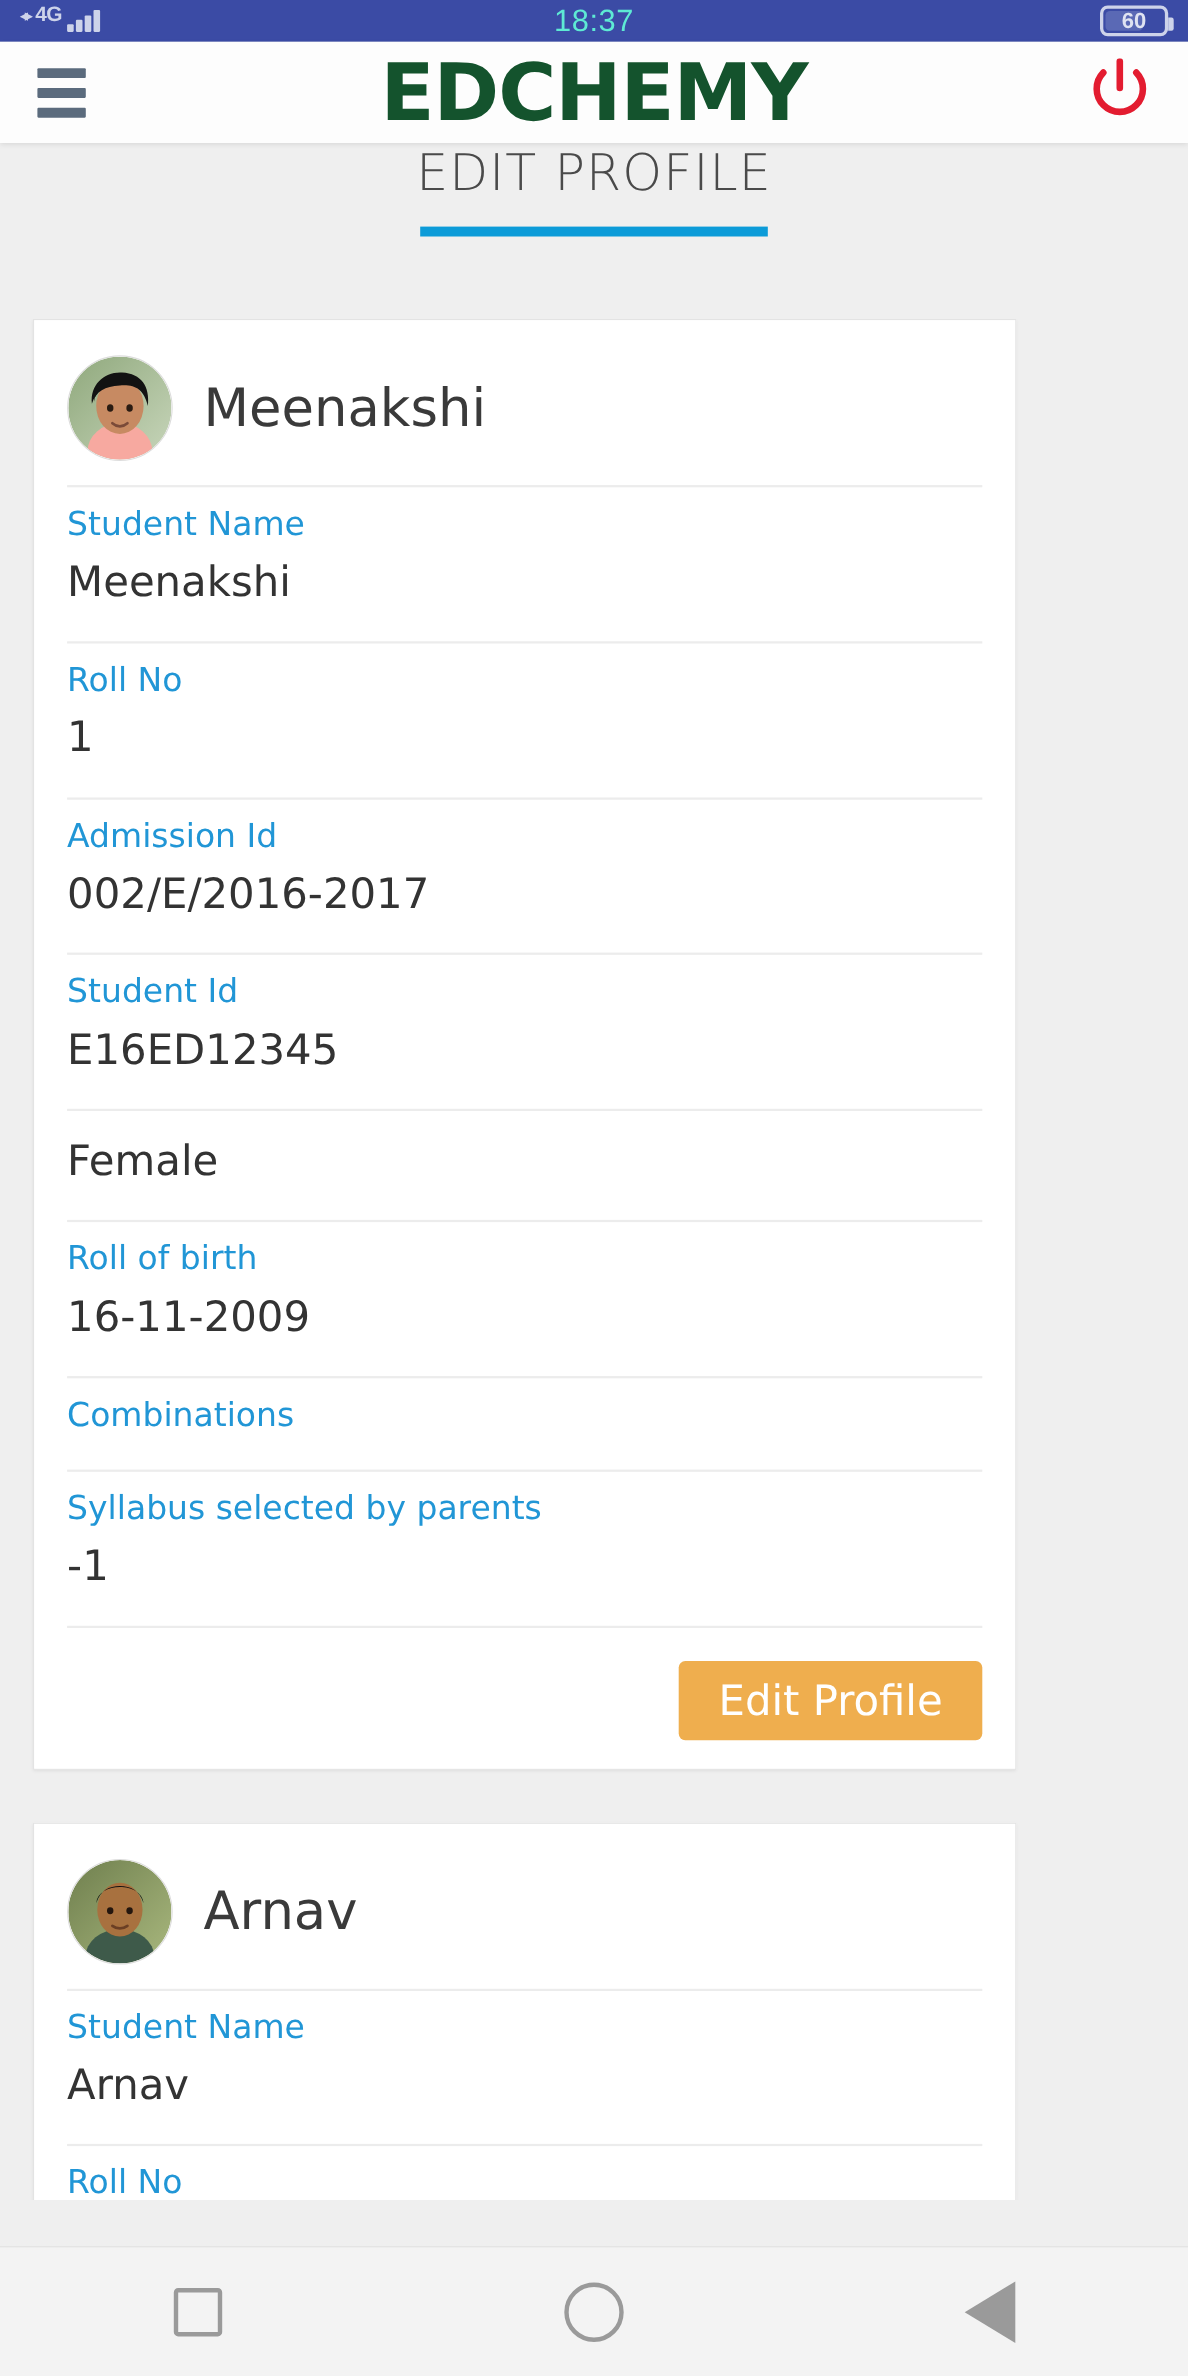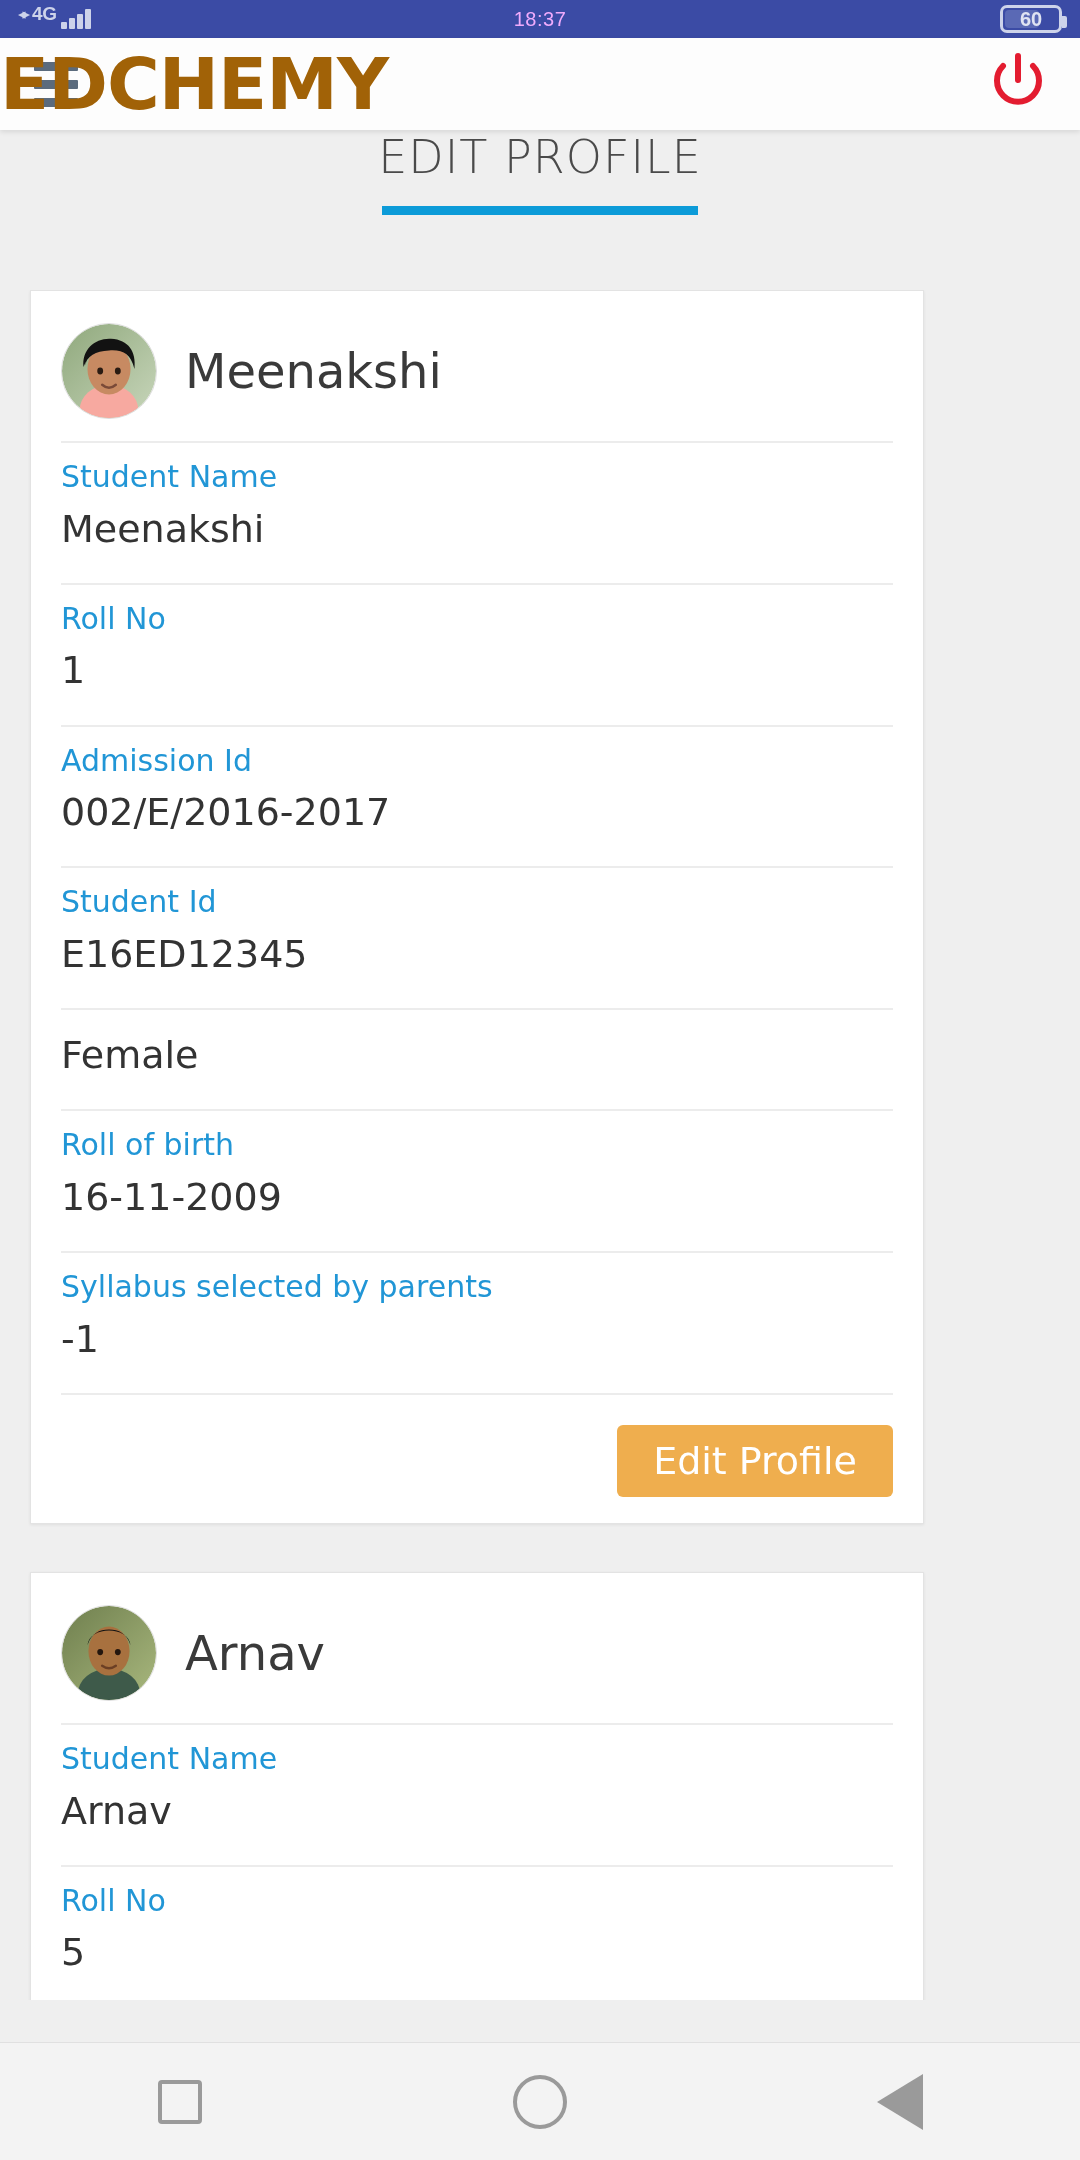--- a/index.html
+++ b/index.html
@@ -20,41 +20,41 @@
   .sb-left { display:flex; align-items:flex-end; gap:5px; }
   .sb-4g { font-size:19px; font-weight:bold; color:#cdd3ea; letter-spacing:-.5px; line-height:1; position:relative; top:-6px;}
   .arrows { font-size:15px; color:#cdd3ea; position:relative; top:-6px; letter-spacing:-3px;}
   .sig { display:flex; align-items:flex-end; gap:2px; height:20px; }
   .sig i { display:block; width:6px; background:#cdd3ea; border-radius:1px; }
   .sig i:nth-child(1){ height:7px; }
   .sig i:nth-child(2){ height:11px; }
   .sig i:nth-child(3){ height:15px; }
   .sig i:nth-child(4){ height:20px; }
   .sb-center { position:absolute; left:0; right:0; text-align:center;
-    font-size:20px; color:#f0abfc; letter-spacing:.5px; }
+    font-size:28px; color:#5eead4; letter-spacing:.5px; }
   .sb-right { margin-left:auto; display:flex; align-items:flex-end; }
   .batt { position:relative; width:62px; height:28px; border:3px solid #cdd3ea;
     border-radius:7px; display:flex; align-items:center; justify-content:center; }
   .batt-fill { position:absolute; left:2px; top:2px; bottom:2px; width:60%;
     background:#5a69b5; border-radius:4px; }
   .batt span { position:relative; font-size:20px; font-weight:bold; color:#dfe3f2; }
   .batt::after { content:""; position:absolute; right:-8px; top:8px;
     width:5px; height:12px; background:#cdd3ea; border-radius:0 2px 2px 0; }
 
   
   .app-header {
     position:absolute; top:38px; left:0; width:1080px; height:92px;
     background:#fdfdfd; display:flex; align-items:center; padding:0 34px;
     box-shadow:0 2px 5px rgba(0,0,0,.10);
   }
   .hamburger { width:44px; display:flex; flex-direction:column; gap:9px; cursor:pointer; }
   .hamburger i { display:block; height:9px; background:#5b6b7d; border-radius:1px; }
   .logo {
-    position:absolute; left:0; right:0; pointer-events:none;
-    font-size:72px; font-weight:bold; color:#a16207;
+    position:absolute; left:0; right:0; text-align:center; pointer-events:none;
+    font-size:72px; font-weight:bold; color:#14532d;
     font-family:"DejaVu Sans", sans-serif;
     letter-spacing:-1px; line-height:1;
   }
   .power { margin-left:auto; position:relative; z-index:2; cursor:pointer; }
 
   
   .page-title-wrap { position:absolute; top:130px; left:0; width:1080px; text-align:center; }
   .page-title { font-size:46px; color:#4a4a4a; font-weight:300; letter-spacing:1px;
     font-family:"DejaVu Sans", sans-serif; }
   .title-underline { width:316px; height:9px; background:#0c9bd8; margin:22px auto 0; }
@@ -189,20 +189,24 @@
         <div class="f-label">Student Id</div>
         <div class="f-value">E16ED12345</div>
       </div>
       <div class="field">
         <div class="f-value">Female</div>
       </div>
       <div class="field">
         <div class="f-label">Roll of birth</div>
         <div class="f-value">16-11-2009</div>
       </div>
+      <div class="field no-value">
+        <div class="f-label">Combinations</div>
+
+      </div>
       <div class="field">
         <div class="f-label">Syllabus selected by parents</div>
         <div class="f-value">-1</div>
       </div>
 
       <div class="card-actions">
         <button class="btn-edit">Edit Profile</button>
       </div>
     </div>
 

